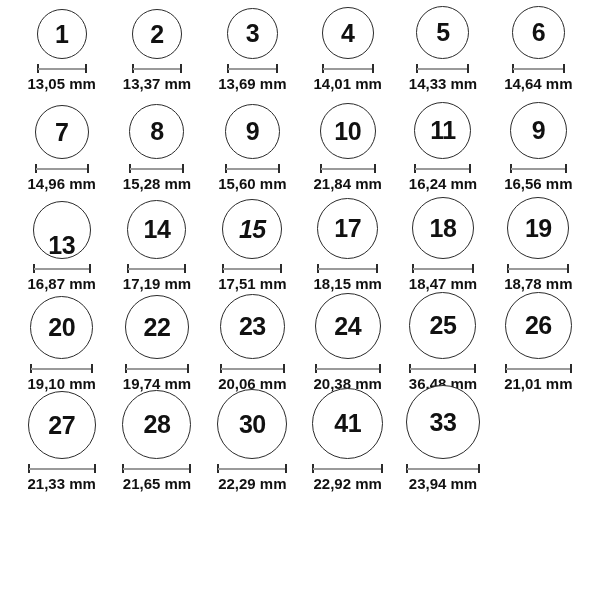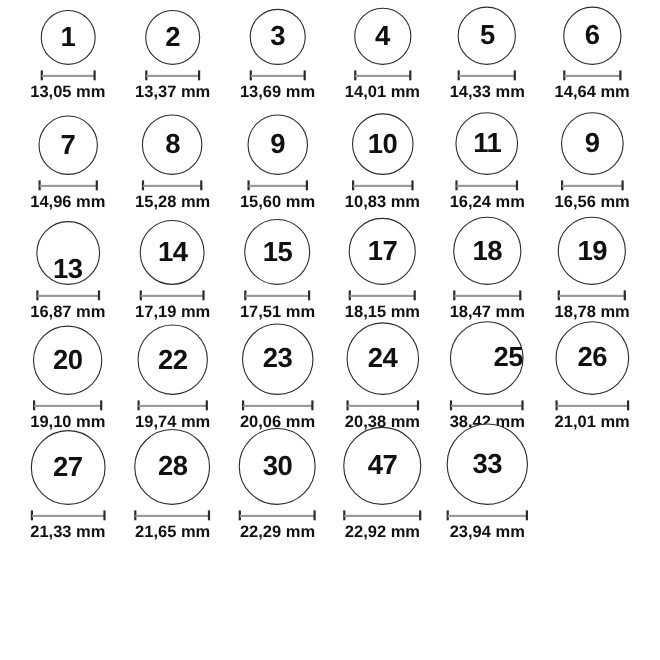--- a/index.html
+++ b/index.html
@@ -185,21 +185,21 @@
       </div>
       <div class="cell">
         <div class="circle" style="width: 56px; height: 56px; border-color: rgb(43, 43, 43);">
           <span class="num">10</span>
         </div>
         <div class="dim" style="width: 56px;">
           <span class="tick left" style="background: rgb(43, 43, 43);"></span>
           <span class="bar" style="background: rgb(154, 154, 154);"></span>
           <span class="tick right" style="background: rgb(43, 43, 43);"></span>
         </div>
-        <div class="label">10,83 mm</div>
+        <div class="label">21,84 mm</div>
       </div>
       <div class="cell">
         <div class="circle" style="width: 57px; height: 57px; border-color: rgb(43, 43, 43);">
           <span class="num">11</span>
         </div>
         <div class="dim" style="width: 57px;">
           <span class="tick left" style="background: rgb(43, 43, 43);"></span>
           <span class="bar" style="background: rgb(154, 154, 154);"></span>
           <span class="tick right" style="background: rgb(43, 43, 43);"></span>
         </div>
@@ -232,21 +232,21 @@
           <span class="num">14</span>
         </div>
         <div class="dim" style="width: 59px;">
           <span class="tick left" style="background: rgb(43, 43, 43);"></span>
           <span class="bar" style="background: rgb(154, 154, 154);"></span>
           <span class="tick right" style="background: rgb(43, 43, 43);"></span>
         </div>
         <div class="label">17,19 mm</div>
       </div>
       <div class="cell">
-        <div class="circle" style="width: 60px; height: 60px; border-color: rgb(43, 43, 43);">
+        <div class="circle" style="width: 60px; height: 60px; border-color: rgb(43, 43, 43); font-style: italic;">
           <span class="num">15</span>
         </div>
         <div class="dim" style="width: 60px;">
           <span class="tick left" style="background: rgb(43, 43, 43);"></span>
           <span class="bar" style="background: rgb(154, 154, 154);"></span>
           <span class="tick right" style="background: rgb(43, 43, 43);"></span>
         </div>
         <div class="label">17,51 mm</div>
       </div>
       <div class="cell">
@@ -320,29 +320,29 @@
           <span class="num">24</span>
         </div>
         <div class="dim" style="width: 66px;">
           <span class="tick left" style="background: rgb(43, 43, 43);"></span>
           <span class="bar" style="background: rgb(154, 154, 154);"></span>
           <span class="tick right" style="background: rgb(43, 43, 43);"></span>
         </div>
         <div class="label">20,38 mm</div>
       </div>
       <div class="cell">
-        <div class="circle" style="width: 67px; height: 67px; border-color: rgb(43, 43, 43); justify-content: flex-end;">
+        <div class="circle" style="width: 67px; height: 67px; border-color: rgb(43, 43, 43);">
           <span class="num">25</span>
         </div>
         <div class="dim" style="width: 67px;">
           <span class="tick left" style="background: rgb(43, 43, 43);"></span>
           <span class="bar" style="background: rgb(154, 154, 154);"></span>
           <span class="tick right" style="background: rgb(43, 43, 43);"></span>
         </div>
-        <div class="label">38,42 mm</div>
+        <div class="label">36,48 mm</div>
       </div>
       <div class="cell">
         <div class="circle" style="width: 67px; height: 67px; border-color: rgb(43, 43, 43);">
           <span class="num">26</span>
         </div>
         <div class="dim" style="width: 67px;">
           <span class="tick left" style="background: rgb(43, 43, 43);"></span>
           <span class="bar" style="background: rgb(154, 154, 154);"></span>
           <span class="tick right" style="background: rgb(43, 43, 43);"></span>
         </div>
@@ -376,21 +376,21 @@
         </div>
         <div class="dim" style="width: 70px;">
           <span class="tick left" style="background: rgb(43, 43, 43);"></span>
           <span class="bar" style="background: rgb(154, 154, 154);"></span>
           <span class="tick right" style="background: rgb(43, 43, 43);"></span>
         </div>
         <div class="label">22,29 mm</div>
       </div>
       <div class="cell">
         <div class="circle" style="width: 71px; height: 71px; border-color: rgb(43, 43, 43);">
-          <span class="num">47</span>
+          <span class="num">41</span>
         </div>
         <div class="dim" style="width: 71px;">
           <span class="tick left" style="background: rgb(43, 43, 43);"></span>
           <span class="bar" style="background: rgb(154, 154, 154);"></span>
           <span class="tick right" style="background: rgb(43, 43, 43);"></span>
         </div>
         <div class="label">22,92 mm</div>
       </div>
       <div class="cell">
         <div class="circle" style="width: 74px; height: 74px; border-color: rgb(43, 43, 43);">

